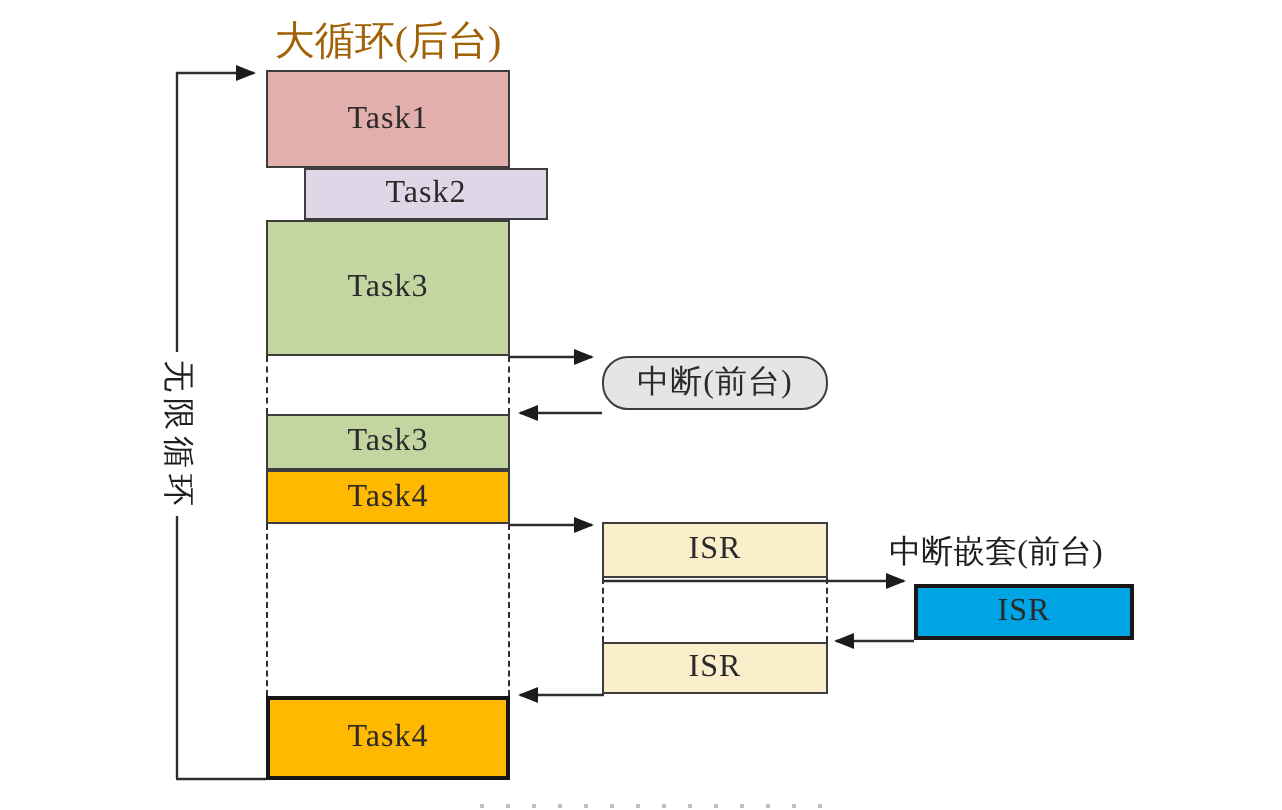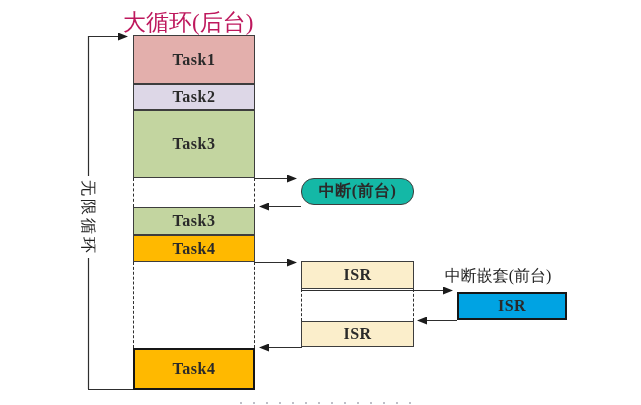--- a/index.html
+++ b/index.html
@@ -4,21 +4,21 @@
 <style>
   html,body{margin:0;padding:0;background:#ffffff;}
   .canvas{
     position:relative;width:641px;height:405px;background:#ffffff;overflow:hidden;
     font-family:"Liberation Serif","DejaVu Serif",serif;color:#222;
   }
   .wires{position:absolute;left:0;top:0;width:641px;height:405px;pointer-events:none;}
   .box{
     position:absolute;box-sizing:border-box;border:1px solid #3d3d3d;
     display:flex;align-items:center;justify-content:center;
-    font-size:16px;color:#2a2a2a;letter-spacing:.5px;font-weight:bold;
+    font-size:16px;color:#2a2a2a;letter-spacing:.5px;
   }
   .gap{
     position:absolute;box-sizing:border-box;background:transparent;
     border-left:1px dashed #2f2f2f;border-right:1px dashed #2f2f2f;
   }
   
   .task1   {left:133px;top:35px; width:122px;height:49px;}
   .task2   {left:133px;top:84px; width:122px;height:26px;}
   .task3a  {left:133px;top:110px;width:122px;height:68px;}
   .gap1    {left:133px;top:178px;width:122px;height:29px;}
@@ -27,22 +27,22 @@
   .gap2    {left:133px;top:262px;width:122px;height:86px;}
   .task4b  {left:133px;top:348px;width:122px;height:42px;border-width:2px;border-color:#161616;}
   
   .interrupt {left:301px;top:178px;width:113px;height:27px;}
   .isr1      {left:301px;top:261px;width:113px;height:28px;}
   .isr-gap   {left:301px;top:289px;width:113px;height:32px;}
   .isr2      {left:301px;top:321px;width:113px;height:26px;}
   .isr-nested{left:457px;top:292px;width:110px;height:28px;border-width:2px;border-color:#161616;}
   
   .main-title{
-    position:absolute;left:123px;top:7px;width:142px;
-    font-size:23px;color:#be185d;white-space:nowrap;
+    position:absolute;left:123px;top:7px;width:142px;text-align:center;
+    font-size:20px;color:#a16207;white-space:nowrap;
   }
   .nested-title{
     position:absolute;left:428px;top:266px;width:140px;text-align:center;
     font-size:16px;color:#1f1f1f;white-space:nowrap;
   }
   .loop-label{
     position:absolute;left:38px;top:208px;width:100px;height:20px;line-height:20px;
     text-align:center;font-size:16px;letter-spacing:3px;color:#1f1f1f;
     transform:rotate(90deg);transform-origin:center center;white-space:nowrap;
   }
@@ -81,35 +81,35 @@
       <line x1="302" y1="347.5" x2="260" y2="347.5" marker-end="url(#arr)"></line>
     </g>
   </svg>
 
   <div class="main-title">大循环(后台)</div>
 
   <div class="loop-label">无限循环</div>
 
   <div class="box task1" style="background-color: rgb(227, 175, 172);">Task1</div>
 
-  <div class="box task2" style="background-color: rgb(221, 215, 231);">Task2</div>
+  <div class="box task2" style="background-color: rgb(221, 215, 231); margin-left: 19px;">Task2</div>
 
   <div class="box task3a" style="background-color: rgb(195, 213, 160);">Task3</div>
 
   <div class="gap gap1"></div>
 
   <div class="box task3b" style="background-color: rgb(195, 213, 160);">Task3</div>
 
   <div class="box task4a" style="background-color: rgb(255, 185, 0);">Task4</div>
 
   <div class="gap gap2"></div>
 
   <div class="box task4b" style="background-color: rgb(255, 185, 0);">Task4</div>
 
-  <div class="box interrupt" style="background-color: #14b8a6; border-radius: 13px;">中断(前台)</div>
+  <div class="box interrupt" style="background-color: #e5e5e5; border-radius: 13px;">中断(前台)</div>
 
   <div class="box isr1" style="background-color: rgb(251, 238, 203);">ISR</div>
 
   <div class="gap isr-gap"></div>
 
   <div class="box isr2" style="background-color: rgb(251, 238, 203);">ISR</div>
 
   <div class="nested-title">中断嵌套(前台)</div>
 
   <div class="box isr-nested" style="background-color: rgb(0, 163, 227);">ISR</div>

